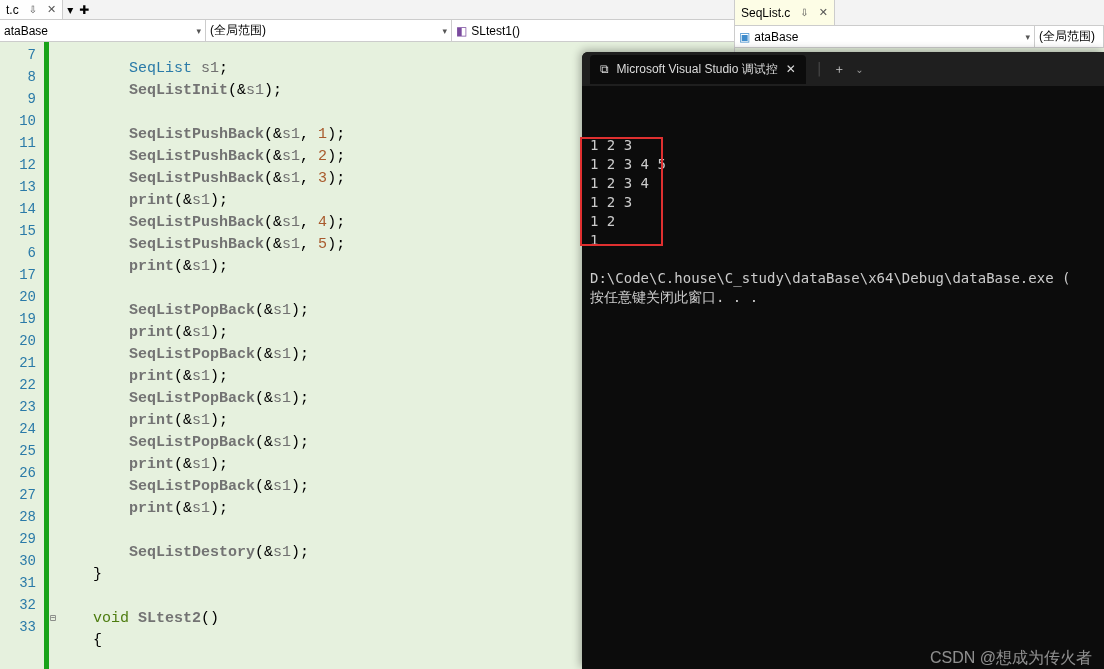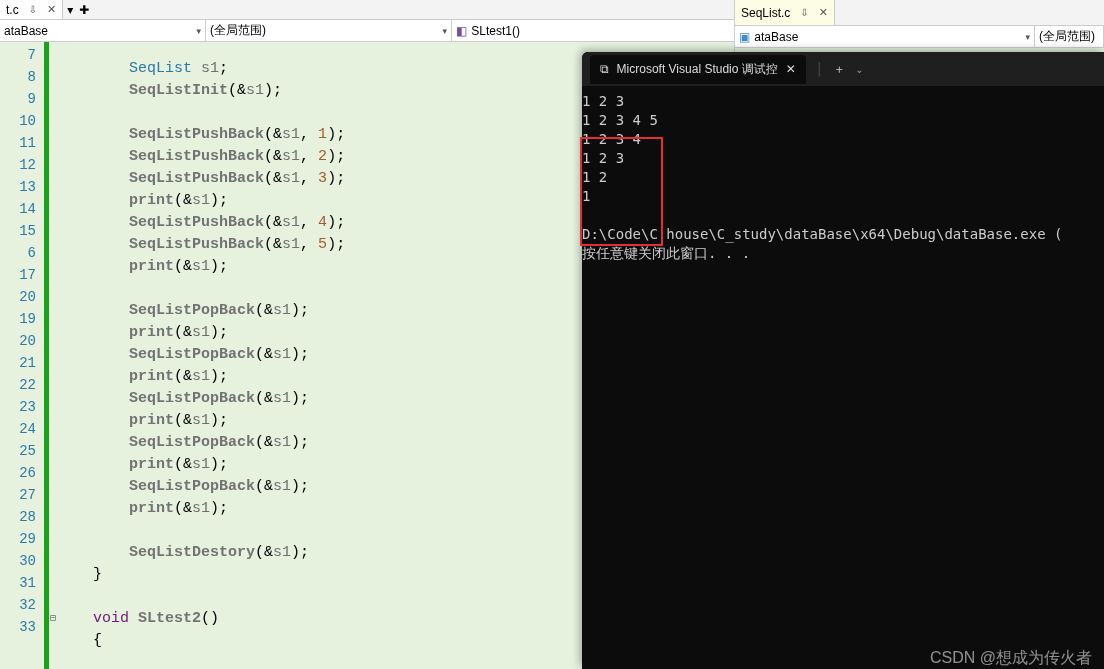--- a/index.html
+++ b/index.html
@@ -101,21 +101,21 @@
   position: absolute;
   left: 50px;
   font-size: 10px;
   color: #707070;
 }
 .tk-type { color: #2a7aa8; }
 .tk-func { color: #737373; font-weight: bold; }
 .tk-var  { color: #707070; }
 .tk-op   { color: #000; }
 .tk-num  { color: #a85a2c; }
-.tk-kw   { color: #701a75; }
+.tk-kw   { color: #4d7c0f; }
 .tk-punc { color: #000; }
 
 
 .right-pane {
   position: absolute;
   left: 734px;
   top: 0;
   right: 0;
   height: 100%;
   background: #fff;
@@ -175,23 +175,24 @@
   align-items: center;
   gap: 8px;
   background: #0c0c0c;
   padding: 6px 10px;
   border-radius: 4px 4px 0 0;
 }
 .term-tab-close { cursor: pointer; }
 .term-add { color: #ccc; cursor: pointer; }
 .term-chev { color: #999; font-size: 10px; cursor: pointer; }
 .term-body {
-  padding: 6px 0;
+  padding: 6px 8px;
   white-space: pre;
   line-height: 19px;
+  margin-top: 44px;
 }
 .red-box {
   position: absolute;
   left: 580px;
   top: 137px;
   width: 83px;
   height: 109px;
   border: 2px solid #e03030;
   pointer-events: none;
 }

